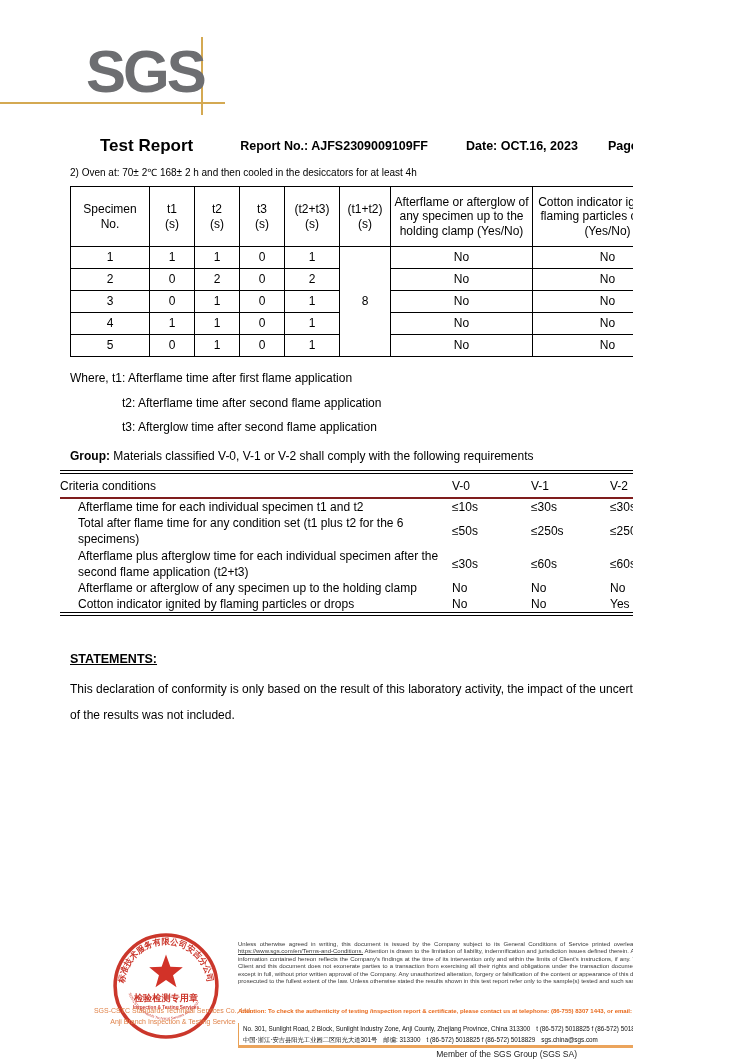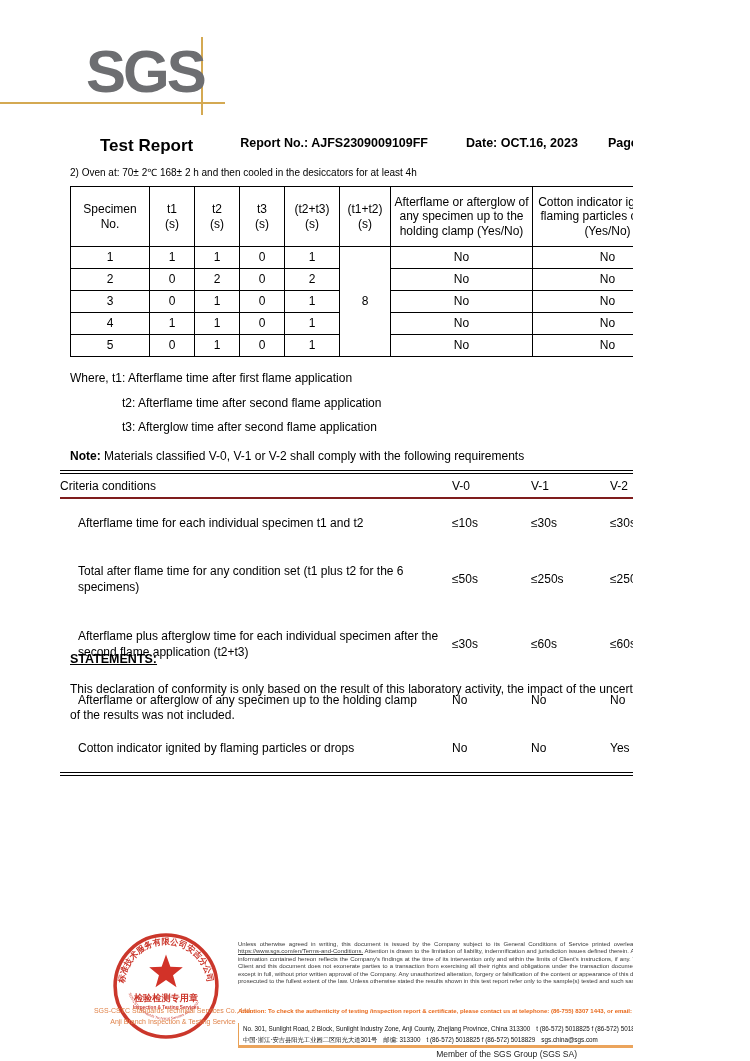--- a/index.html
+++ b/index.html
@@ -6,21 +6,21 @@
   #page{position:relative;width:633px;height:1061px;background:#ffffff;overflow:hidden;
         font-family:Liberation Sans, sans-serif;color:#000;}
 
   
   .sgs-logo{position:absolute;left:86px;top:42px;font-size:60px;font-weight:bold;
             color:#6d6e71;letter-spacing:-3px;line-height:1;}
   .gold-h{position:absolute;left:0;top:102px;width:225px;height:2px;background:#d4a952;}
   .gold-v{position:absolute;left:201px;top:37px;width:2px;height:78px;background:#d4a952;}
 
   
-  .hdr{position:absolute;left:70px;top:136px;width:620px;display:flex;align-items:flex-start;}
+  .hdr{position:absolute;left:70px;top:136px;width:620px;display:flex;align-items:center;}
   .hdr .title{font-size:17px;font-weight:bold;margin-left:30px;}
   .hdr .meta{font-size:12.5px;font-weight:bold;}
   .hdr .m1{margin-left:47px;}
   .hdr .m2{margin-left:38px;}
   .hdr .m3{margin-left:30px;}
 
   .oven{position:absolute;left:70px;top:165px;font-size:10px;}
 
   
   table.results{position:absolute;left:70px;top:186px;width:612px;border-collapse:collapse;
@@ -34,21 +34,21 @@
   .defs{position:absolute;left:70px;top:366px;font-size:12px;line-height:24.5px;}
   .defs .ind{margin-left:52px;}
   .note{position:absolute;left:70px;top:449px;font-size:12px;}
   .note b{font-weight:bold;}
 
   
   table.criteria{position:absolute;left:60px;top:470px;width:630px;border-collapse:collapse;
                  font-size:12px;table-layout:fixed;border-top:4px double #000;border-bottom:4px double #000;}
   table.criteria thead th{border-bottom:2px solid #7f1d1d;font-weight:normal;text-align:left;
                  padding:5px 0 4px 0;}
-  table.criteria td{padding:16px 0;vertical-align:middle;}
+  table.criteria td{padding:0 0;vertical-align:middle;}
   table.criteria td.crit{text-align:left;padding-left:18px;padding-right:8px;line-height:1.35;}
   table.criteria td.val{text-align:left;}
 
   
   .st-h{position:absolute;left:70px;top:652px;font-size:12.5px;font-weight:bold;text-decoration:underline;}
   .st-p{position:absolute;left:70px;top:676px;width:600px;font-size:12px;line-height:26px;}
 
   
   .stamp{position:absolute;left:110px;top:930px;width:112px;height:112px;opacity:.93;}
   .company{position:absolute;left:88px;top:1006px;width:170px;text-align:center;
@@ -176,21 +176,21 @@
     </tbody>
   </table>
 
   <div class="defs">
     <div>Where, t1: Afterflame time after first flame application</div>
     <div class="ind">t2: Afterflame time after second flame application</div>
     <div class="ind">t3: Afterglow time after second flame application</div>
   </div>
 
   <div class="note">
-    <b>Note:</b><span> Materials classified V-0, V-1 or V-2 shall comply with the following requirements</span>
+    <b>Group:</b><span> Materials classified V-0, V-1 or V-2 shall comply with the following requirements</span>
   </div>
 
   <table class="criteria">
     <colgroup>
       <col style="width:392px">
         <col style="width:79px">
         <col style="width:79px">
         <col style="width:80px">
     </colgroup>
     <thead>

